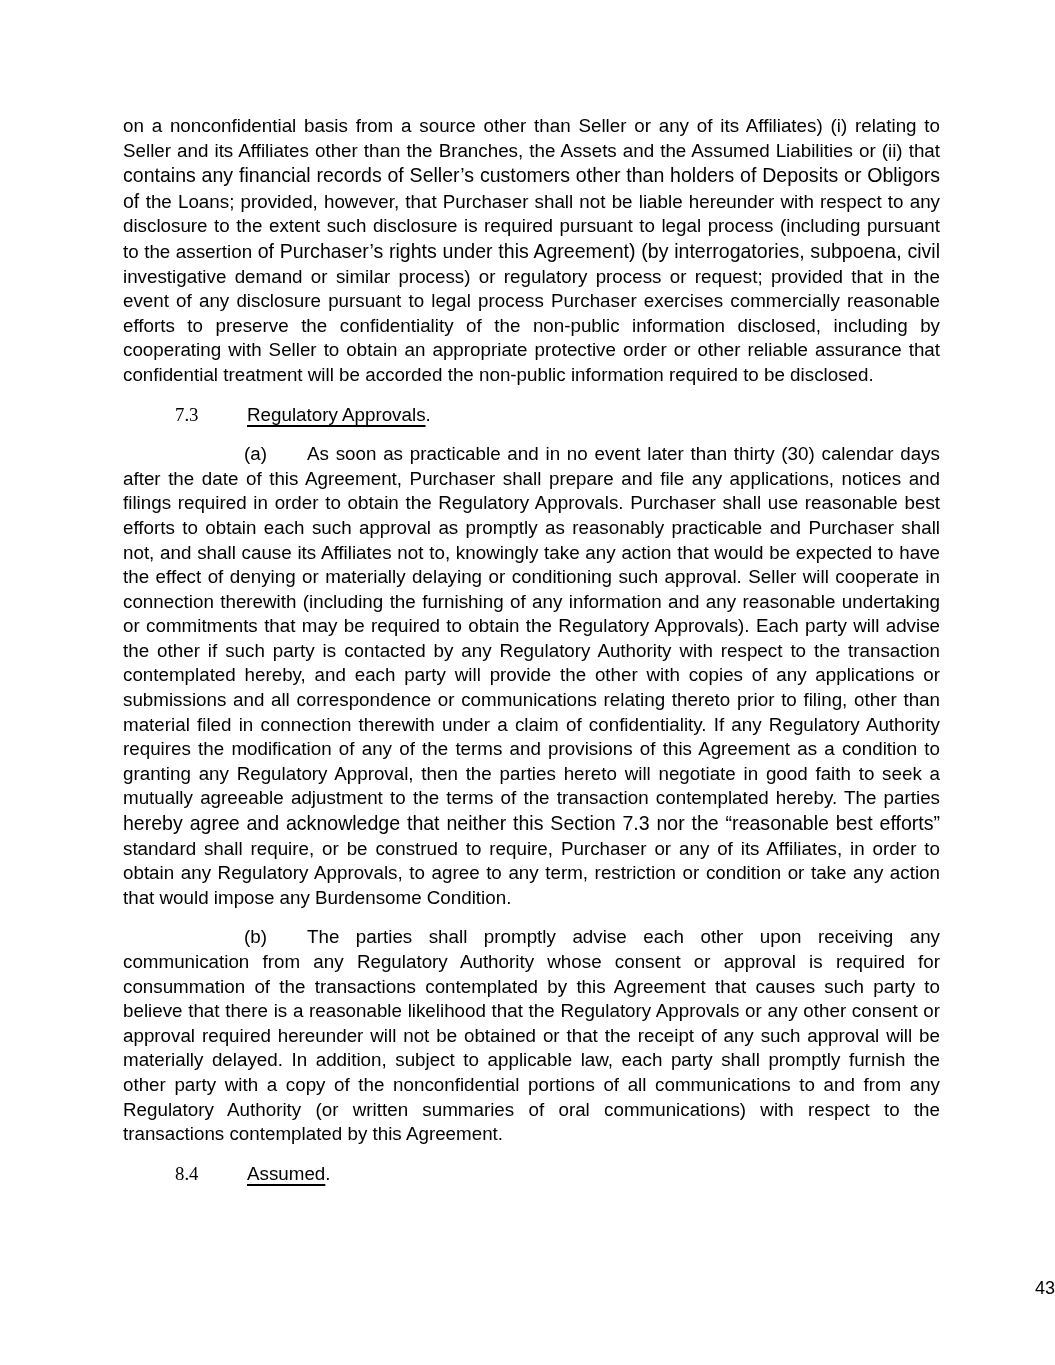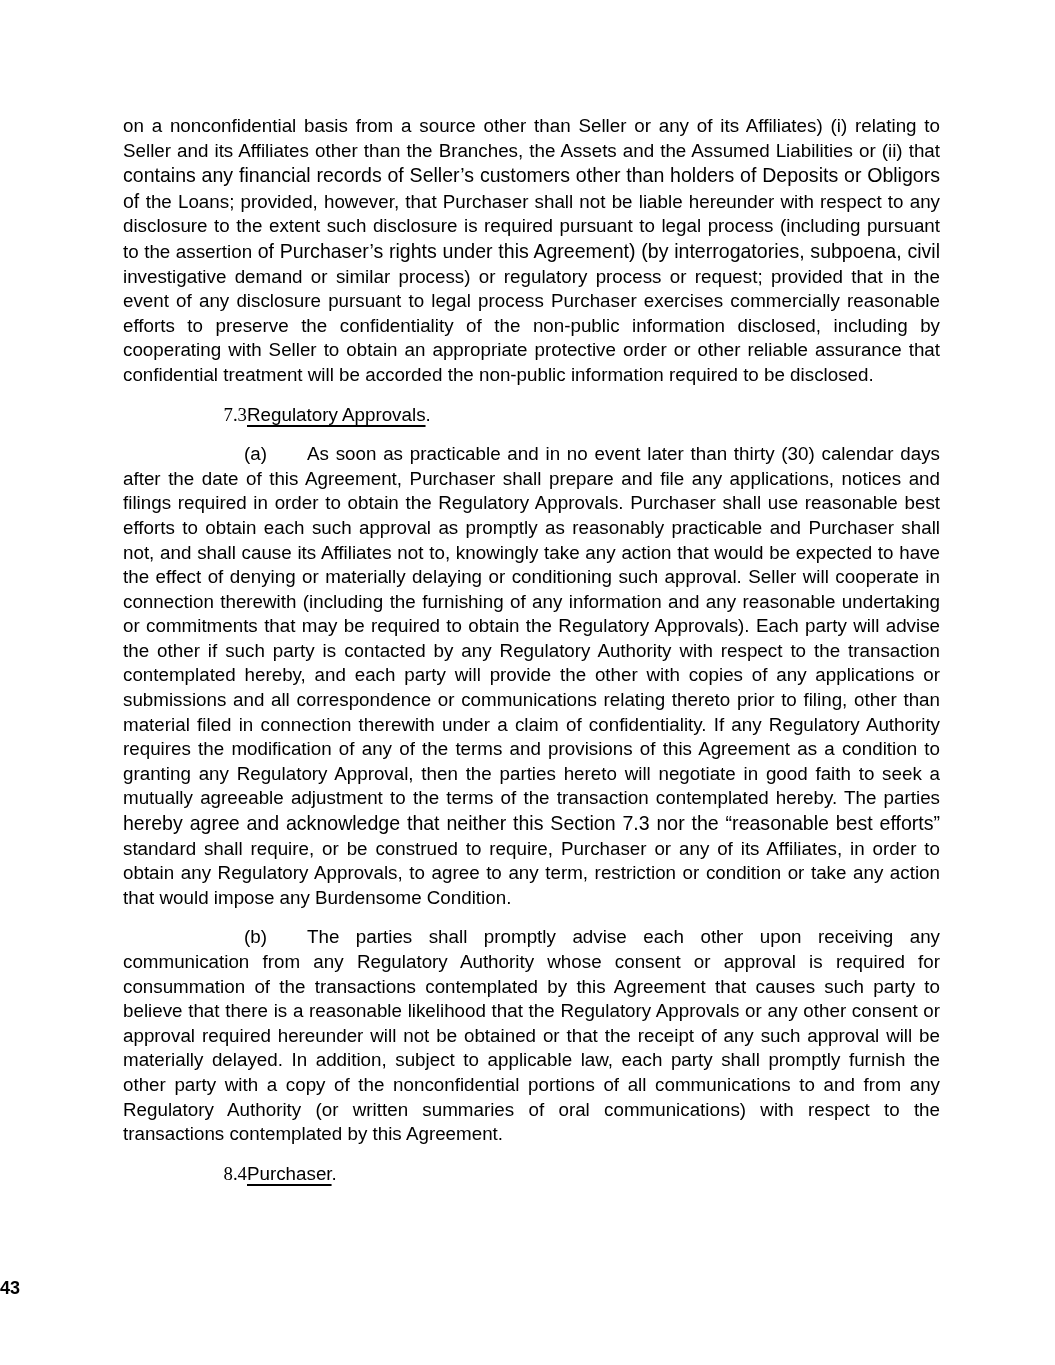--- a/index.html
+++ b/index.html
@@ -33,54 +33,52 @@
   .run.label { padding-right: 40px; }
   .heading {
     margin: 0 0 15px 0;
     white-space: nowrap;
   }
   .h-num {
     font-family: "Liberation Serif", serif;
     display: inline-block;
     margin-left: 52px;
     width: 72px;
-    text-align: right;
   }
   .h-underline {
     text-decoration: underline;
     text-decoration-thickness: 1.6px;
     text-underline-offset: 4px;
     text-align: center;
   }
   .page-number {
     position: absolute;
     top: 1276px;
     left: 0;
     width: 100%;
-    text-align: left;
+    text-align: right;
     font-size: 18px;
-    font-weight: bold;
   }
 </style>
 </head>
 <body>
 
 <div class="page">
   <main class="content">
 
     <p class="body-para"><span class="run sans">on a nonconfidential basis from a source other than Seller or any of its Affiliates) (i) relating to Seller and its Affiliates other than the Branches, the Assets and the Assumed Liabilities or (ii) that </span><span class="run serif">contains any financial records of Seller’s customers other than holders of Deposits or Obligors of </span><span class="run sans">the Loans; provided, however, that Purchaser shall not be liable hereunder with respect to any disclosure to the extent such disclosure is required pursuant to legal process (including pursuant to the assertion </span><span class="run serif">of Purchaser’s rights under this Agreement) (by interrogatories, subpoena, civil </span><span class="run sans">investigative demand or similar process) or regulatory process or request; provided that in the event of any disclosure pursuant to legal process Purchaser exercises commercially reasonable efforts to preserve the confidentiality of the non-public information disclosed, including by cooperating with Seller to obtain an appropriate protective order or other reliable assurance that confidential treatment will be accorded the non-public information required to be disclosed.</span></p>
 
     <div class="heading">
       <span class="h-num">7.3</span><span class="h-title"><span class="h-underline">Regulatory Approvals</span><span>.</span></span>
     </div>
 
     <p class="body-para indented"><span class="run label">(a)</span><span class="run sans">As soon as practicable and in no event later than thirty (30) calendar days after the date of this Agreement, Purchaser shall prepare and file any applications, notices and filings required in order to obtain the Regulatory Approvals.  Purchaser shall use reasonable best efforts to obtain each such approval as promptly as reasonably practicable and Purchaser shall not, and shall cause its Affiliates not to, knowingly take any action that would be expected to have the effect of denying or materially delaying or conditioning such approval.  Seller will cooperate in connection therewith (including the furnishing of any information and any reasonable undertaking or commitments that may be required to obtain the Regulatory Approvals).  Each party will advise the other if such party is contacted by any Regulatory Authority with respect to the transaction contemplated hereby, and each party will provide the other with copies of any applications or submissions and all correspondence or communications relating thereto prior to filing, other than material filed in connection therewith under a claim of confidentiality.  If any Regulatory Authority requires the modification of any of the terms and provisions of this Agreement as a condition to granting any Regulatory Approval, then the parties hereto will negotiate in good faith to seek a mutually agreeable adjustment to the terms of the transaction contemplated hereby.  The parties </span><span class="run serif">hereby agree and acknowledge that neither this Section 7.3 nor the “reasonable best efforts” </span><span class="run sans">standard shall require, or be construed to require, Purchaser or any of its Affiliates, in order to obtain any Regulatory Approvals, to agree to any term, restriction or condition or take any action that would impose any Burdensome Condition.</span></p>
 
     <p class="body-para indented"><span class="run label">(b)</span><span class="run sans">The parties shall promptly advise each other upon receiving any communication from any Regulatory Authority whose consent or approval is required for consummation of the transactions contemplated by this Agreement that causes such party to believe that there is a reasonable likelihood that the Regulatory Approvals or any other consent or approval required hereunder will not be obtained or that the receipt of any such approval will be materially delayed.  In addition, subject to applicable law, each party shall promptly furnish the other party with a copy of the nonconfidential portions of all communications to and from any Regulatory Authority (or written summaries of oral communications) with respect to the transactions contemplated by this Agreement.</span></p>
 
     <div class="heading">
-      <span class="h-num">8.4</span><span class="h-title"><span class="h-underline">Purchaser</span><span>.</span></span>
+      <span class="h-num">8.4</span><span class="h-title"><span class="h-underline">Assumed</span><span>.</span></span>
     </div>
 
   </main>
 
   <div class="page-number">43</div>
 </div>
 
 </body></html>

